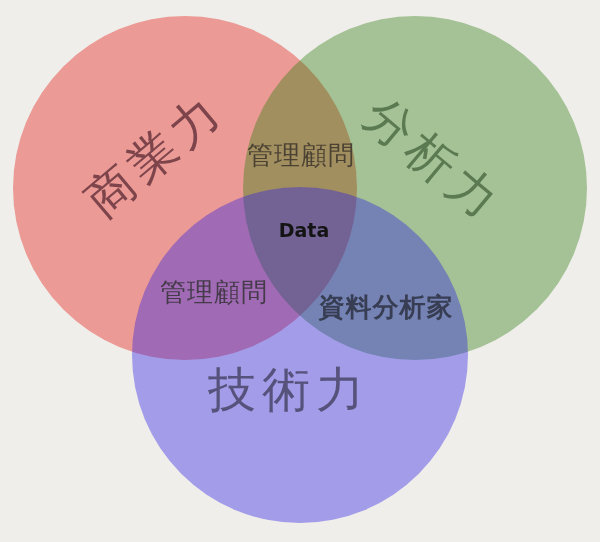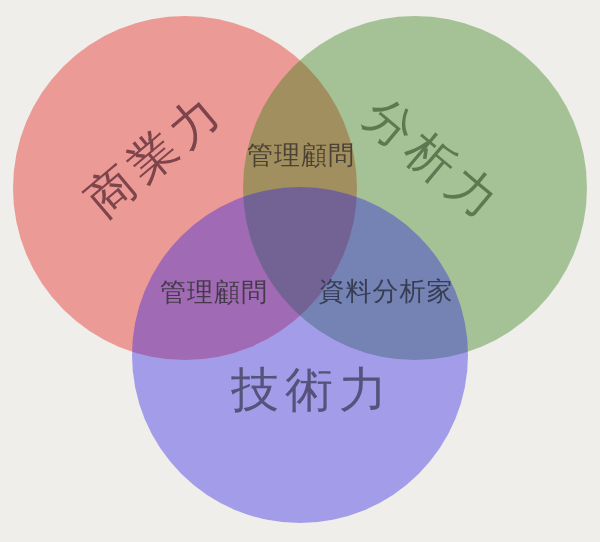--- a/index.html
+++ b/index.html
@@ -32,30 +32,30 @@
     white-space: nowrap;
     user-select: none;
   }
   .set-label {
     font-size: 48px;
     letter-spacing: 6px;
     font-weight: 400;
   }
   .label.business  { left: 155px; top: 155px; transform: translate(-50%,-50%) rotate(-40deg); color: #7d454b; }
   .label.analysis  { left: 433px; top: 160px; transform: translate(-50%,-50%) rotate(40deg);  color: #5b7a52; }
-  .label.technical { left: 312px; top: 390px; color: #56527b; }
+  .label.technical { left: 289px; top: 390px; color: #56527b; }
 
   .inter-label {
     font-size: 26px;
     letter-spacing: 1px;
     font-weight: 400;
   }
   .label.mgmt    { left: 301px; top: 155px; color: #4b4233; }
   .label.startup { left: 214px; top: 292px; color: #443a49; }
-  .label.analyst { left: 386px; top: 291px; color: #373d52; }
+  .label.analyst { left: 386px; top: 307px; color: #373d52; font-weight: bold; }
 
   .label.center {
     left: 304px; top: 231px;
     color: #141414;
     font-size: 19px;
     font-weight: 700;
     line-height: 1.12;
     text-align: center;
   }
 </style>
@@ -76,15 +76,16 @@
 
   <div class="label set-label technical">技術力</div>
 
   <div class="label inter-label mgmt">管理顧問</div>
 
   <div class="label inter-label startup">管理顧問</div>
 
   <div class="label inter-label analyst">資料分析家</div>
 
   <div class="label center">
+    <div>Data</div>
   </div>
 
 </div>
 
 </body></html>

